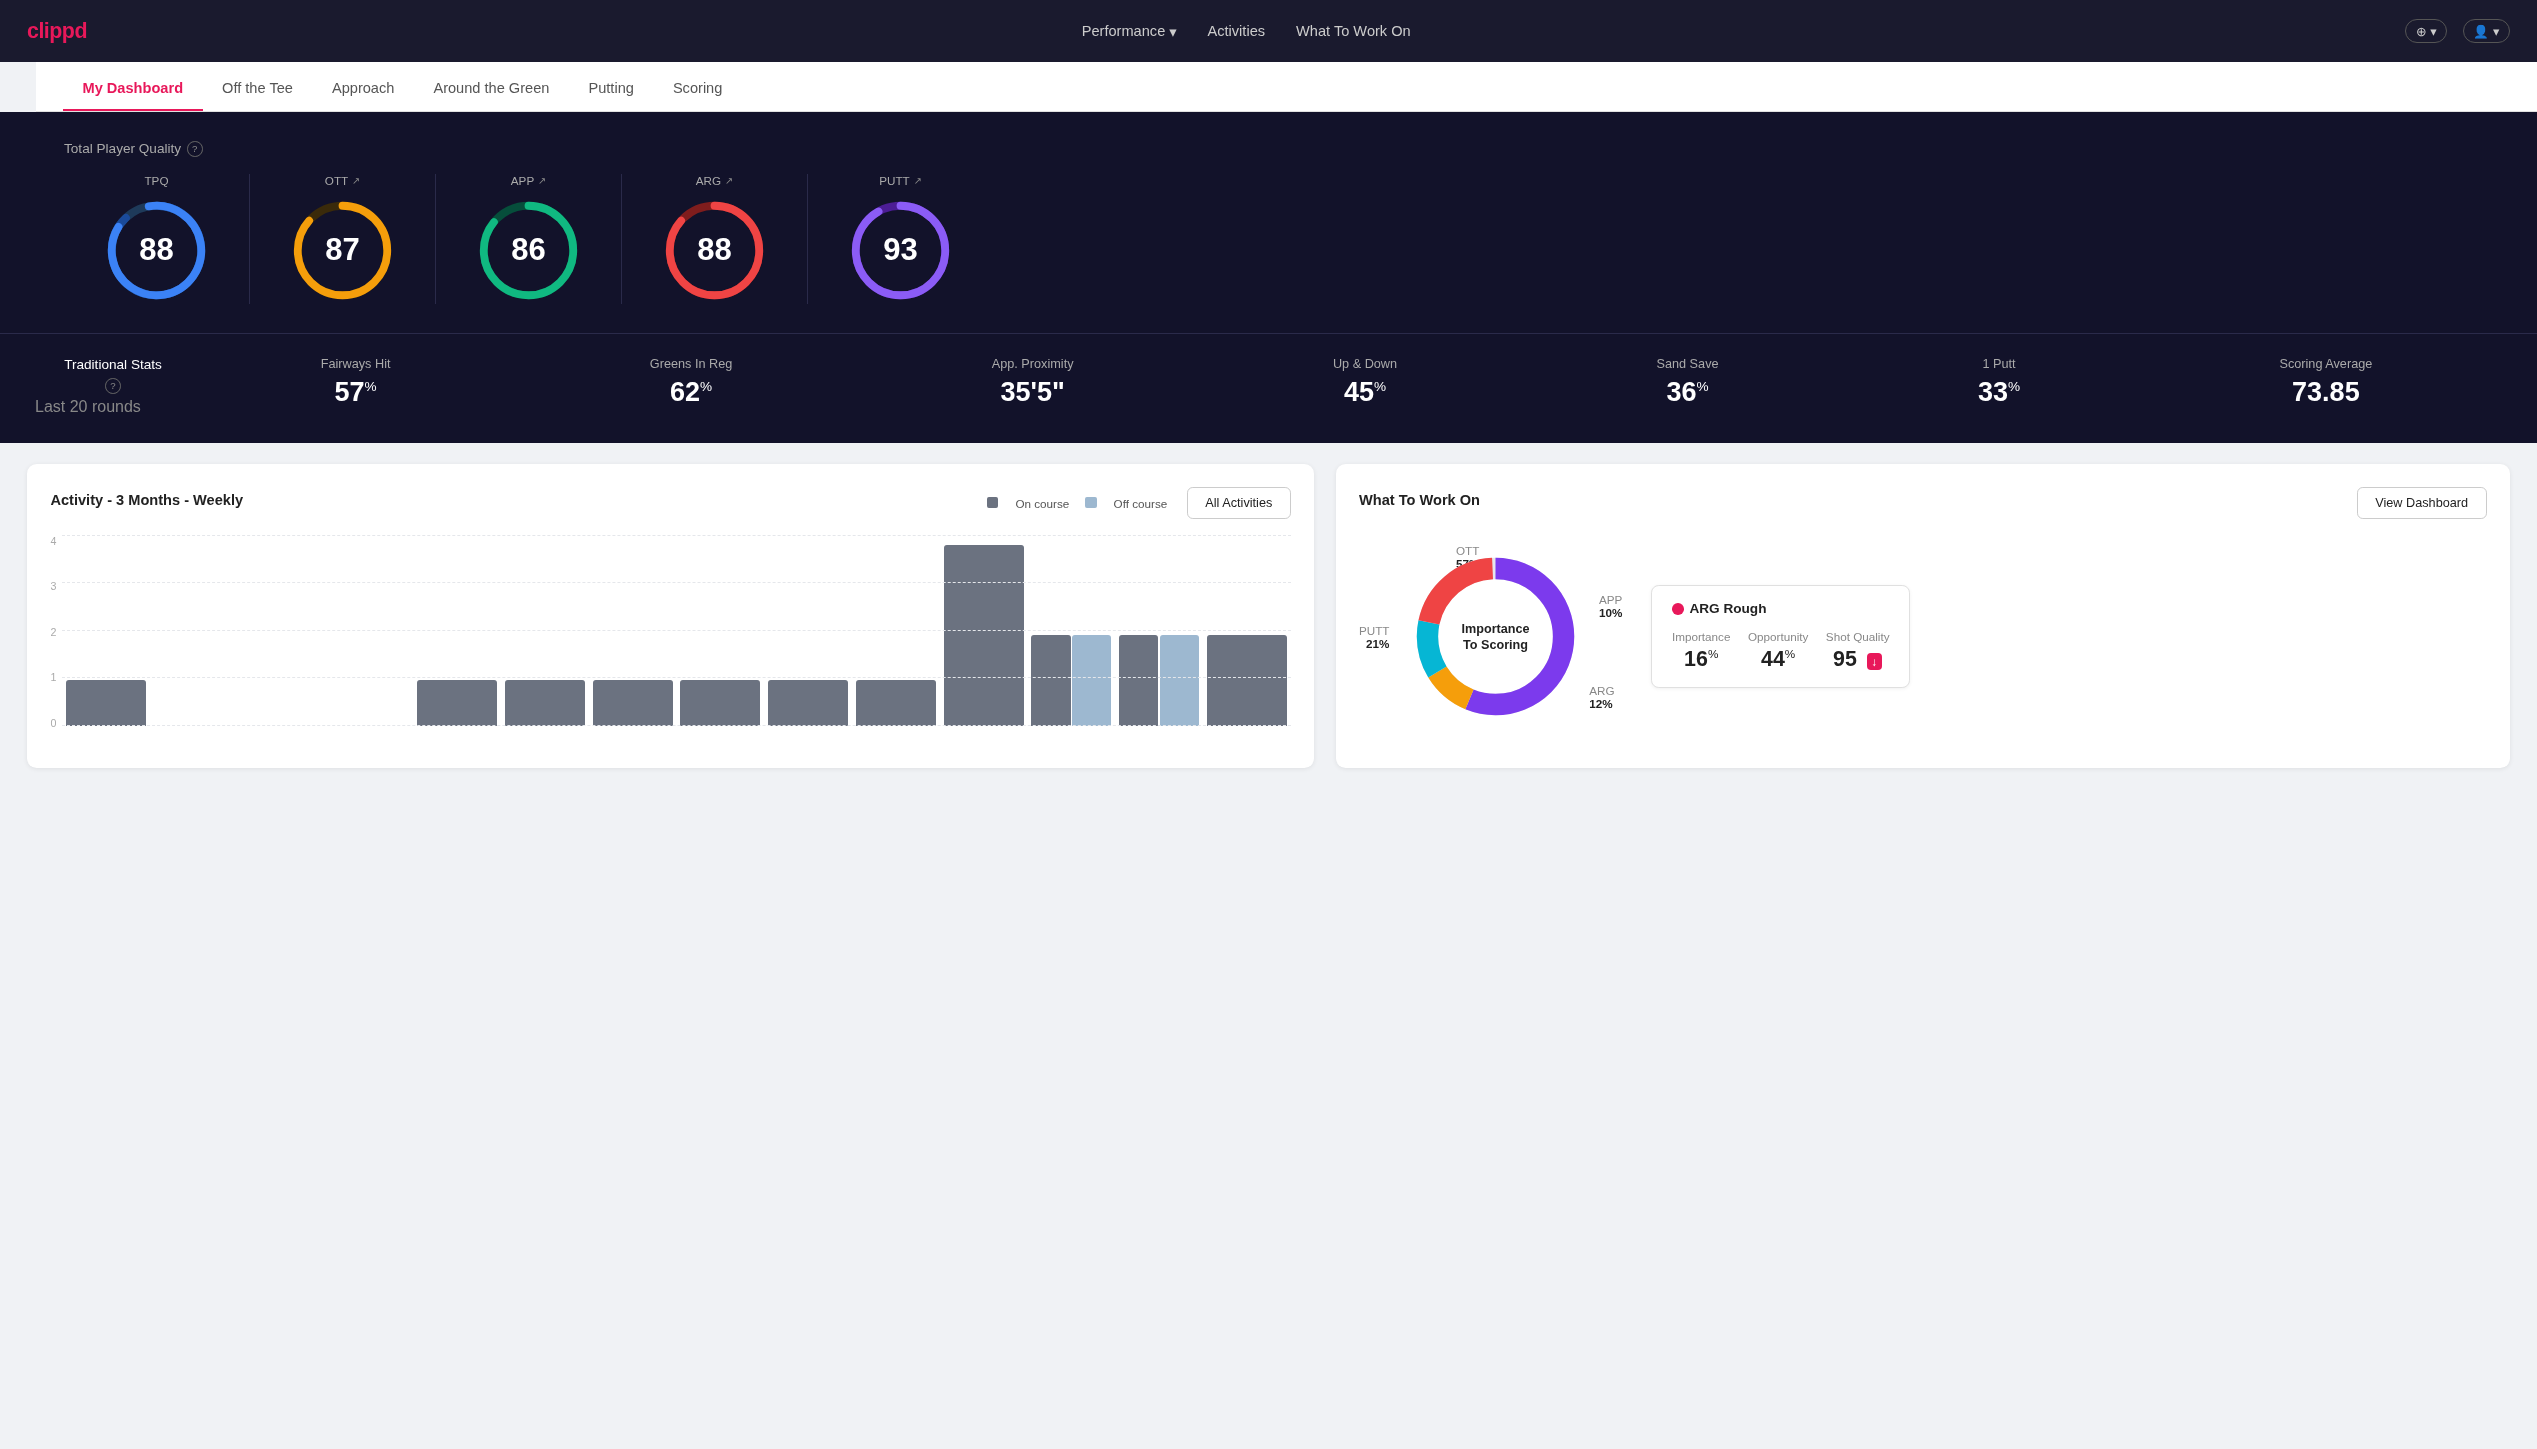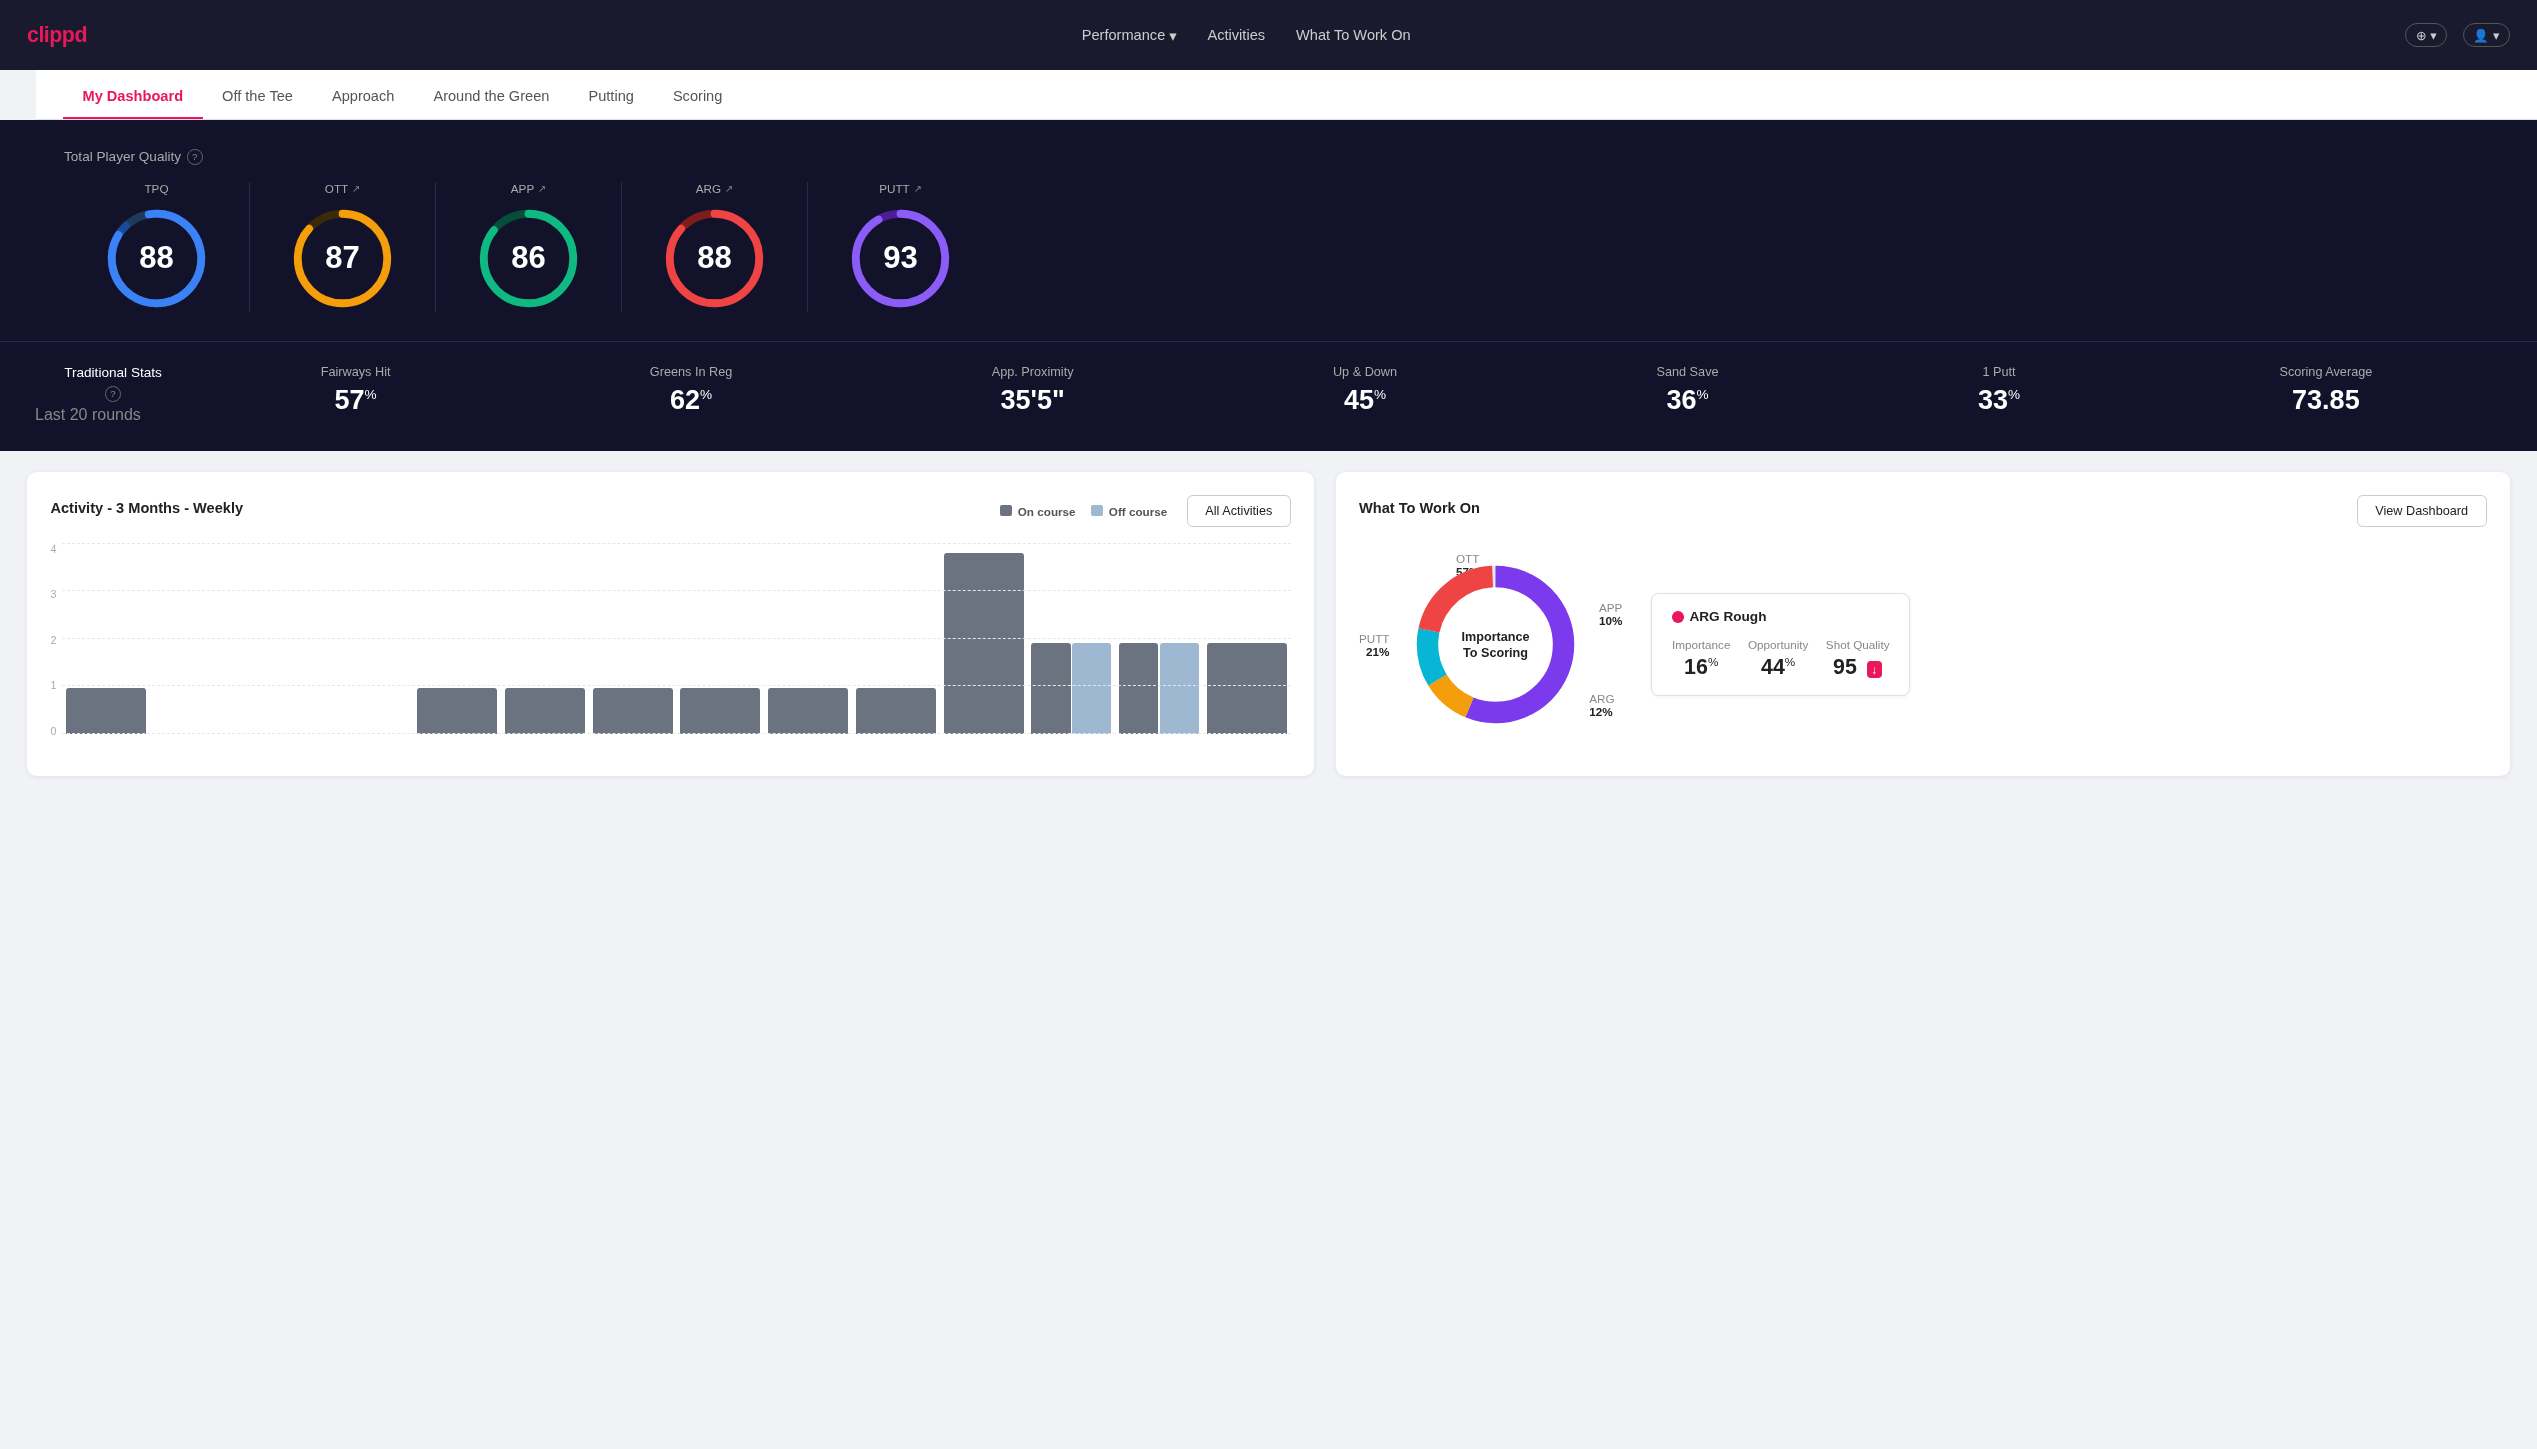--- a/index.html
+++ b/index.html
@@ -4,21 +4,21 @@
   <style>
     * { box-sizing: border-box; margin: 0; padding: 0; }
     body { font-family: -apple-system, BlinkMacSystemFont, 'Segoe UI', sans-serif; background: #f0f2f5; color: #fff; }
 
     
     .top-nav {
       background: #1a1a2e;
       display: flex;
       align-items: center;
       padding: 0 27px;
-      height: 70px;
+      height: 62px;
       justify-content: space-between;
       gap: 12px;
     }
     .nav-logo { color: #e8185a; font-size: 21.4px; font-weight: 800; letter-spacing: -0.5px; }
     .nav-center { display: flex; align-items: center; gap: 31px; }
     .nav-item { color: #ccc; font-size: 14.6px; cursor: pointer; display: flex; align-items: center; gap: 3.9px; }
     .nav-right { display: flex; align-items: center; gap: 15.6px; }
     .nav-icon-btn {
       background: transparent; border: 1.5px solid #555; border-radius: 19.5px;
       color: #ccc; padding: 3.9px 9.7px; cursor: pointer; display: flex; align-items: center; gap: 3.9px;
@@ -89,21 +89,21 @@
       box-shadow: 0 1px 5.8px rgba(0,0,0,0.08);
     }
     .card-left { flex: 1.1; }
     .card-right { flex: 1; }
 
     .card-title { font-size: 14.6px; font-weight: 600; color: #222; margin-bottom: 5.8px; }
     .card-header { display: flex; align-items: center; justify-content: space-between; margin-bottom: 15.6px; }
 
     
     .legend { display: flex; align-items: center; gap: 15.6px; }
-    .legend-item { display: flex; gap: 6px; font-size: 11.7px; color: #555; font-weight: bold; }
+    .legend-item { display: flex; gap: 17px; font-size: 11.7px; color: #555; }
     .legend-dot { width: 11.7px; height: 11.7px; border-radius: 1.9px; }
 
     
     .outline-btn {
       border: 1.5px solid #ccc; background: #fff; color: #222;
       padding: 7.8px 17.5px; border-radius: 5.8px; font-size: 12.7px; cursor: pointer;
       font-weight: 500;
     }
 
     

